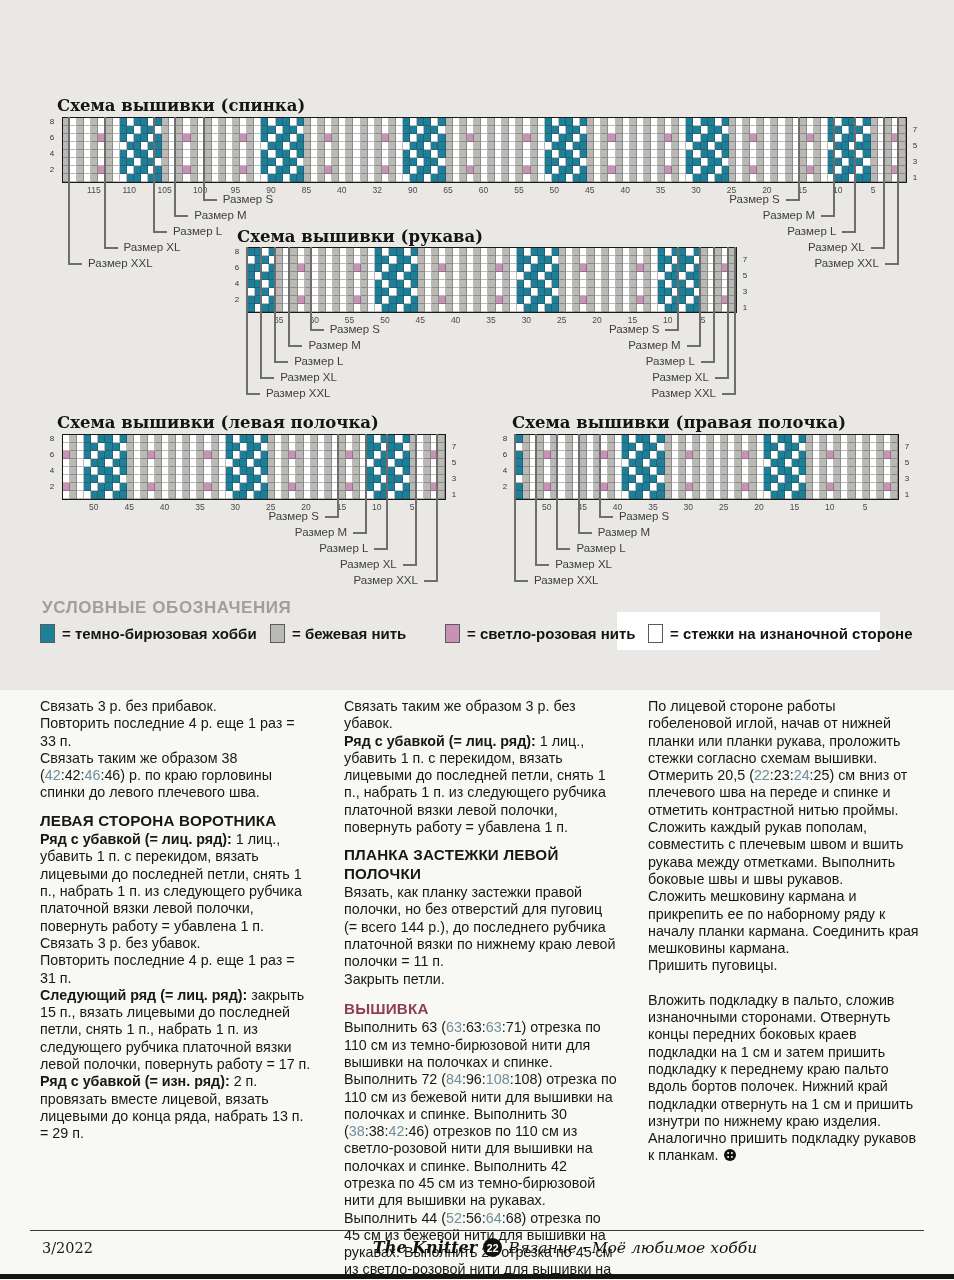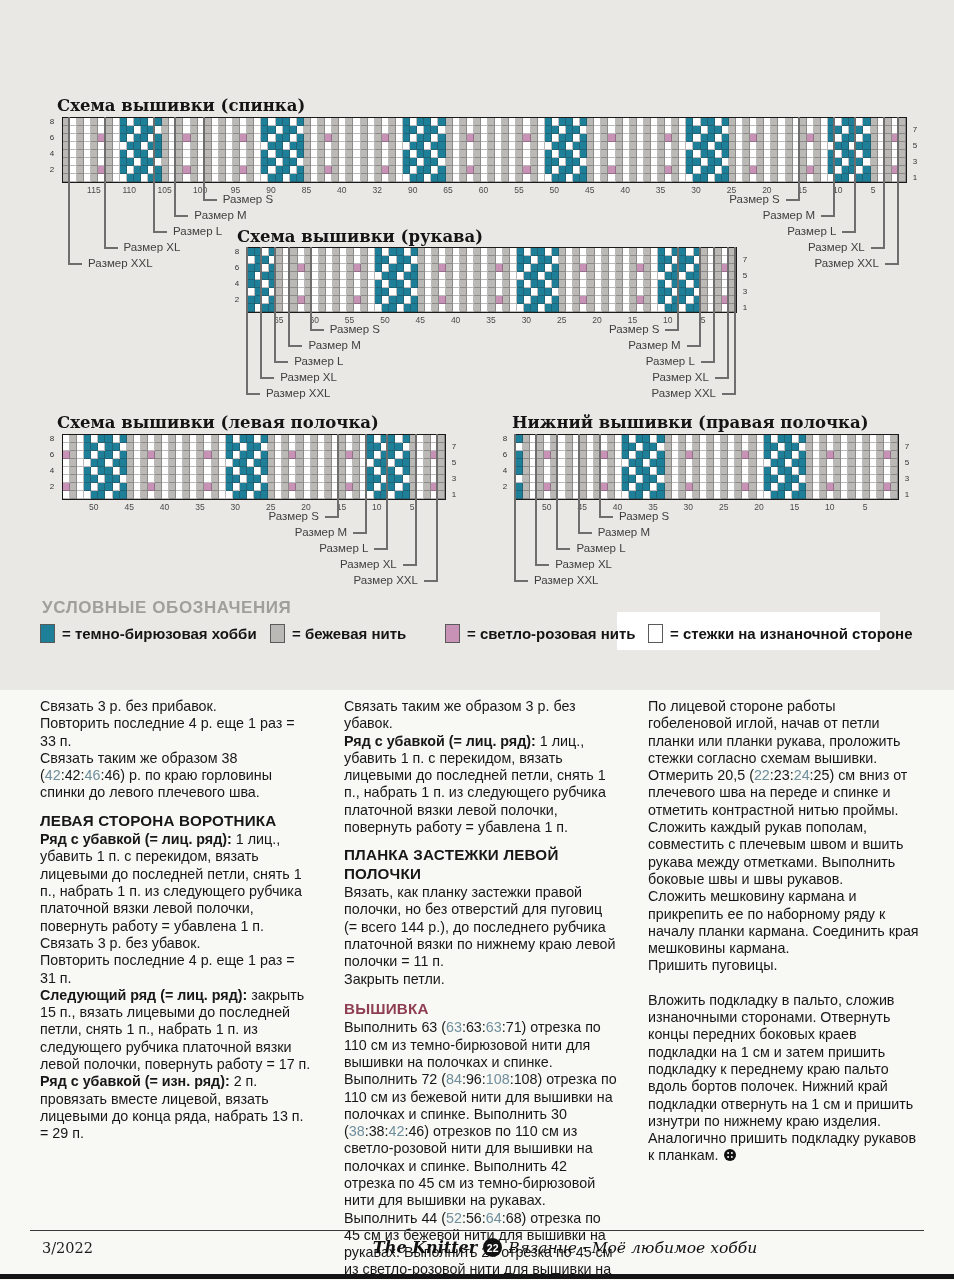--- a/index.html
+++ b/index.html
@@ -2134,21 +2134,21 @@
       <div class="colabel" style="top: 526px; left: 227.185px; width: 120px; text-align: right;">Размер M</div>
       <div class="vline" style="left: 386.407px; top: 434px; height: 116px;"></div>
       <div class="hline" style="top: 548px; width: 13px; left: 374.407px;"></div>
       <div class="colabel" style="top: 542px; left: 248.407px; width: 120px; text-align: right;">Размер L</div>
       <div class="vline" style="left: 414.704px; top: 434px; height: 132px;"></div>
       <div class="hline" style="top: 564px; width: 13px; left: 402.704px;"></div>
       <div class="colabel" style="top: 558px; left: 276.704px; width: 120px; text-align: right;">Размер XL</div>
       <div class="vline" style="left: 435.926px; top: 434px; height: 148px;"></div>
       <div class="hline" style="top: 580px; width: 13px; left: 423.926px;"></div>
       <div class="colabel" style="top: 574px; left: 297.926px; width: 120px; text-align: right;">Размер XXL</div>
-      <div class="chart-title" style="left: 512px; top: 413px;">Нижний вышивки (правая полочка)</div>
+      <div class="chart-title" style="left: 512px; top: 413px;">Схема вышивки (правая полочка)</div>
       <div class="grid" style="left: 515px; top: 434px; width: 382px; height: 64px; grid-template-columns: repeat(54, 1fr);">
         <div class="cell" style="background: rgb(30, 127, 153);"></div>
         <div class="cell" style="background: rgb(186, 185, 182);"></div>
         <div class="cell" style="background: rgb(255, 255, 255);"></div>
         <div class="cell" style="background: rgb(186, 185, 182);"></div>
         <div class="cell" style="background: rgb(255, 255, 255);"></div>
         <div class="cell" style="background: rgb(186, 185, 182);"></div>
         <div class="cell" style="background: rgb(255, 255, 255);"></div>
         <div class="cell" style="background: rgb(186, 185, 182);"></div>
         <div class="cell" style="background: rgb(255, 255, 255);"></div>
@@ -2646,21 +2646,21 @@
   <div id="col-1" class="col" style="left:344px;">
       <p><span>Связать таким же образом 3 р. без убавок.</span></p>
       <p><span class="bold">Ряд с убавкой (= лиц. ряд): </span><span>1 лиц., убавить 1 п. с перекидом, вязать лицевыми до последней петли, снять 1 п., набрать 1 п. из следующего рубчика платочной вязки левой полочки, повернуть работу = убавлена 1 п.</span></p>
       <div class="h2">ПЛАНКА ЗАСТЕЖКИ ЛЕВОЙ ПОЛОЧКИ</div>
       <p><span>Вязать, как планку застежки правой полочки, но без отверстий для пуговиц (= всего 144 р.), до последнего рубчика платочной вязки по нижнему краю левой полочки = 11 п.</span></p>
       <p><span>Закрыть петли.</span></p>
       <div class="h2 red">ВЫШИВКА</div>
       <p><span>Выполнить 63 (</span><span class="altnum">63</span><span>:63:</span><span class="altnum">63</span><span>:71) отрезка по 110 см из темно-бирюзовой нити для вышивки на полочках и спинке. Выполнить 72 (</span><span class="altnum">84</span><span>:96:</span><span class="altnum">108</span><span>:108) отрезка по 110 см из бежевой нити для вышивки на полочках и спинке. Выполнить 30 (</span><span class="altnum">38</span><span>:38:</span><span class="altnum">42</span><span>:46) отрезков по 110 см из светло-розовой нити для вышивки на полочках и спинке. Выполнить 42 отрезка по 45 см из темно-бирюзовой нити для вышивки на рукавах. Выполнить 44 (</span><span class="altnum">52</span><span>:56:</span><span class="altnum">64</span><span>:68) отрезка по 45 см из бежевой нити для вышивки на рукавах. Выполнить 24 отрезка по 45 см из светло-розовой нити для вышивки на рукавах.</span></p>
     </div>
   <div id="col-2" class="col" style="left:648px;">
-      <p><span>По лицевой стороне работы гобеленовой иглой, начав от петли планки или планки рукава, проложить стежки согласно схемам вышивки.</span></p>
+      <p><span>По лицевой стороне работы гобеленовой иглой, начав от нижней планки или планки рукава, проложить стежки согласно схемам вышивки.</span></p>
       <p><span>Отмерить 20,5 (</span><span class="altnum">22</span><span>:23:</span><span class="altnum">24</span><span>:25) см вниз от плечевого шва на переде и спинке и отметить контрастной нитью проймы.</span></p>
       <p><span>Сложить каждый рукав пополам, совместить с плечевым швом и вшить рукава между отметками. Выполнить боковые швы и швы рукавов.</span></p>
       <p><span>Сложить мешковину кармана и прикрепить ее по наборному ряду к началу планки кармана. Соединить края мешковины кармана.</span></p>
       <p><span>Пришить пуговицы.</span></p>
       <div style="height: 17px;"></div>
       <p><span>Вложить подкладку в пальто, сложив изнаночными сторонами. Отвернуть концы передних боковых краев подкладки на 1 см и затем пришить подкладку к переднему краю пальто вдоль бортов полочек. Нижний край подкладки отвернуть на 1 см и пришить изнутри по нижнему краю изделия.</span></p>
       <p><span>Аналогично пришить подкладку рукавов к планкам. </span><span class="btnicon"><svg width="12" height="12" viewBox="0 0 12 12">
             <circle cx="6" cy="6" r="6" fill="#111"></circle>
             <circle cx="4.1" cy="4.1" r="1" fill="#fff"></circle>
             <circle cx="7.9" cy="4.1" r="1" fill="#fff"></circle>

